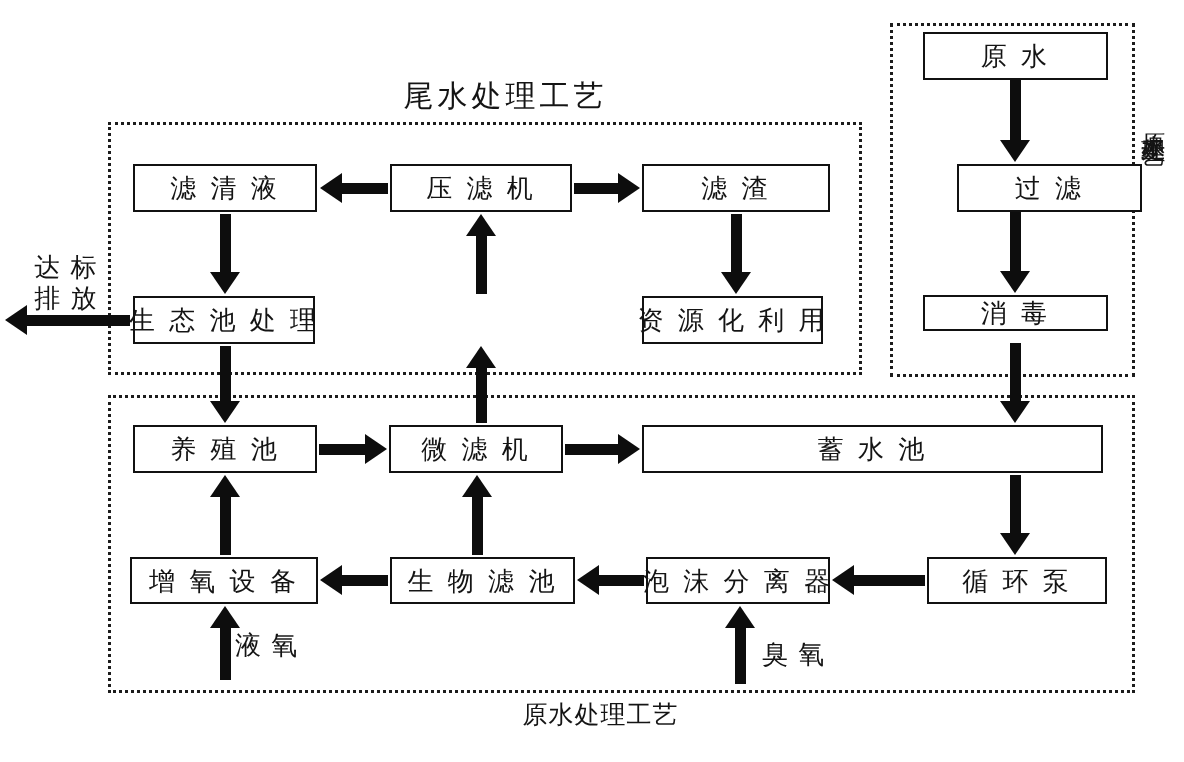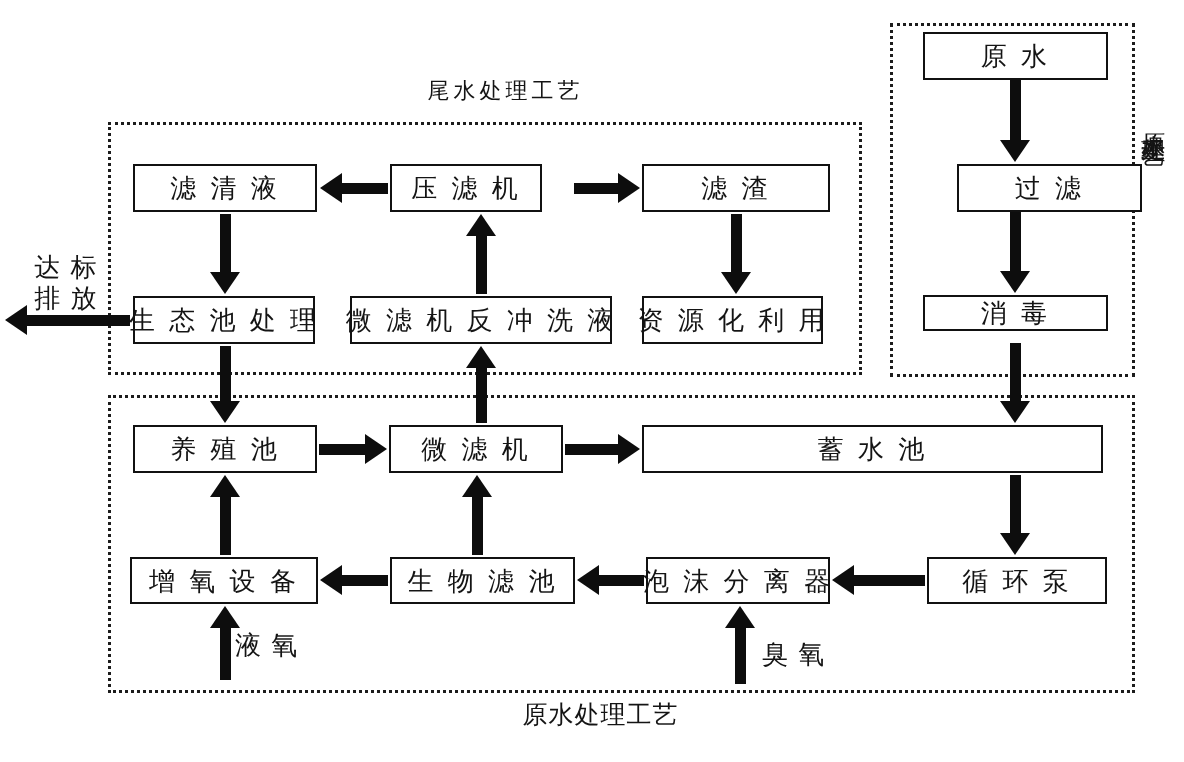--- a/index.html
+++ b/index.html
@@ -44,36 +44,35 @@
   .head  { position: absolute; width: 0; height: 0; }
 </style>
 </head>
 <body>
 
 <div class="diagram" id="diagram">
     <div class="zone" style="left: 108px; top: 122px; width: 754px; height: 253px;"></div>
     <div class="zone" style="left: 890px; top: 23px; width: 245px; height: 354px;"></div>
     <div class="zone" style="left: 108px; top: 395px; width: 1027px; height: 298px;"></div>
     <div class="node" style="left: 133px; top: 164px; width: 184px; height: 48px;">滤 清 液</div>
-    <div class="node" style="left: 390px; top: 164px; width: 152px; height: 48px;">压 滤 机</div>
+    <div class="node" style="left: 390px; top: 164px; width: 182px; height: 48px;">压 滤 机</div>
     <div class="node" style="left: 642px; top: 164px; width: 188px; height: 48px;">滤 渣</div>
     <div class="node" style="left: 133px; top: 296px; width: 182px; height: 48px; text-align: center;">生 态 池 处 理</div>
-    <div class="node" style="left: 350px; top: 296px; width: 262px; height: 48px;">微 滤 机 反 冲 洗 液</div>
     <div class="node" style="left: 642px; top: 296px; width: 181px; height: 48px;">资 源 化 利 用</div>
     <div class="node" style="left: 133px; top: 425px; width: 184px; height: 48px;">养 殖 池</div>
     <div class="node" style="left: 389px; top: 425px; width: 174px; height: 48px;">微 滤 机</div>
     <div class="node" style="left: 642px; top: 425px; width: 461px; height: 48px;">蓄 水 池</div>
     <div class="node" style="left: 130px; top: 557px; width: 188px; height: 47px;">增 氧 设 备</div>
     <div class="node" style="left: 390px; top: 557px; width: 185px; height: 47px;">生 物 滤 池</div>
     <div class="node" style="left: 646px; top: 557px; width: 184px; height: 47px;">泡 沫 分 离 器</div>
     <div class="node" style="left: 927px; top: 557px; width: 180px; height: 47px;">循 环 泵</div>
     <div class="node" style="left: 923px; top: 32px; width: 185px; height: 48px;">原 水</div>
     <div class="node" style="left: 957px; top: 164px; width: 185px; height: 48px;">过 滤</div>
     <div class="node" style="left: 923px; top: 295px; width: 185px; height: 36px;">消 毒</div>
-    <div class="flabel" style="left: 398px; top: 78px; font-size: 22px; width: 215px; text-align: center; letter-spacing: 4px;">尾水处理工艺</div>
+    <div class="flabel" style="left: 398px; top: 78px; font-size: 30px; width: 215px; text-align: center; letter-spacing: 4px;">尾水处理工艺</div>
     <div class="flabel vertical" style="left: 1139px; top: 114px; font-size: 24px;">原水处理工艺</div>
     <div class="flabel" style="left: 498px; top: 700px; font-size: 25px; width: 205px; text-align: center;">原水处理工艺</div>
     <div class="flabel" style="left: 28px; top: 252px; font-size: 26px; width: 76px; text-align: center;">达 标
 排 放</div>
     <div class="flabel" style="left: 235px; top: 630px; font-size: 26px; text-align: center;">液 氧</div>
     <div class="flabel" style="left: 762px; top: 639px; font-size: 26px;">臭 氧</div>
     <div class="shaft" style="left: 1009.5px; top: 80px; width: 11px; height: 62px;"></div>
     <div class="head" style="left: 1000px; top: 140px; border-left: 15px solid transparent; border-right: 15px solid transparent; border-top: 22px solid rgb(13, 13, 13);"></div>
     <div class="shaft" style="left: 1009.5px; top: 212px; width: 11px; height: 61px;"></div>
     <div class="head" style="left: 1000px; top: 271px; border-left: 15px solid transparent; border-right: 15px solid transparent; border-top: 22px solid rgb(13, 13, 13);"></div>

